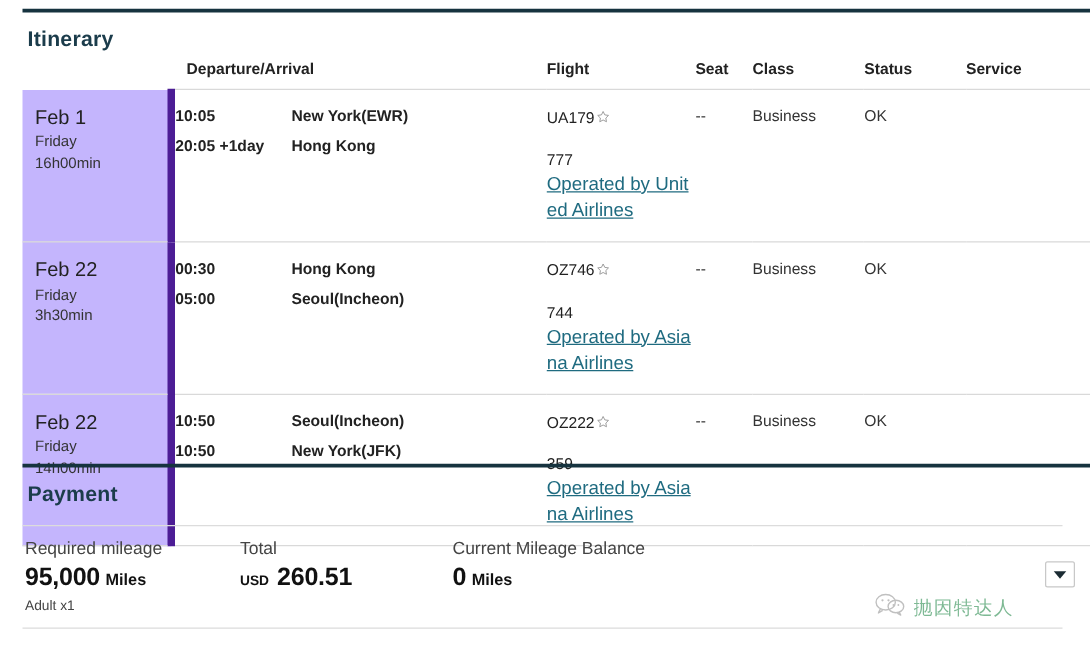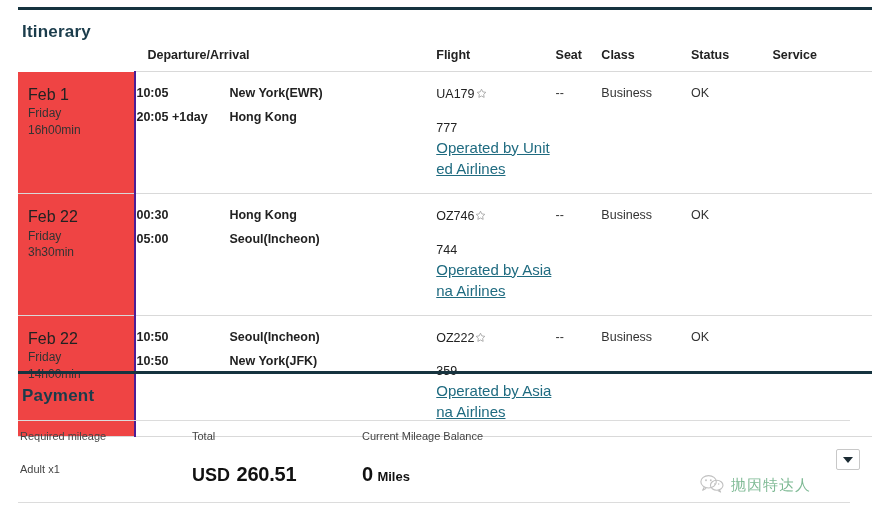--- a/index.html
+++ b/index.html
@@ -80,24 +80,24 @@
   
   .col-date { width: 107px; }
   .col-dep  { width: 290px; }
   .col-flight { width: 120px; }
   .col-seat { width: 46px; }
   .col-class { width: 90px; }
   .col-status { width: 82px; }
   .col-service { width: 100px; }
 
   .itin td.cell-date {
-    background: #ef4444;
+    background: #c4b5fd;
     padding-left: 10px;
     padding-top: 14px;
-    border-right: 2px solid #4c1d95;
+    border-right: 6px solid #4c1d95;
   }
   .itin th.th-date { background: transparent; border-bottom: none; }
 
   .date-main {
     font-size: 16px;
     color: #222;
     line-height: 1.12;
     margin-bottom: 2px;
   }
   .date-sub {
@@ -177,40 +177,40 @@
     height: 1px;
     background: #dcdcdc;
   }
 
   .pay-block { position: absolute; top: 430px; }
   #pay-mileage { left: 20px; }
   #pay-total   { left: 192px; }
   #pay-balance { left: 362px; }
 
   .pay-label {
-    font-size: 11px;
+    font-size: 14px;
     color: #444;
-    margin-bottom: 21px;
+    margin-bottom: 5px;
     white-space: nowrap;
   }
   .pay-value {
     white-space: nowrap;
     color: #111;
   }
   .pay-big {
     font-size: 20px;
     font-weight: bold;
     letter-spacing: -.2px;
   }
   .pay-unit {
     font-size: 13px;
     font-weight: bold;
   }
   .pay-cur {
-    font-size: 18px;
+    font-size: 11px;
     font-weight: bold;
     margin-right: 2px;
   }
   .pay-note {
     font-size: 11px;
     color: #444;
     margin-top: 5px;
   }
 
   
@@ -395,20 +395,24 @@
     </tbody>
   </table>
 
   <div class="mid-rule"></div>
   <div class="section-title" id="payment-title">Payment</div>
 
   <div class="pay-rule-top"></div>
 
   <div class="pay-block" id="pay-mileage">
     <div class="pay-label">Required mileage</div>
+    <div class="pay-value">
+      <span class="pay-big">95,000</span>
+      <span class="pay-unit">Miles</span>
+    </div>
     <div class="pay-note">Adult x1</div>
   </div>
 
   <div class="pay-block" id="pay-total">
     <div class="pay-label">Total</div>
     <div class="pay-value">
       <span class="pay-cur">USD</span>
       <span class="pay-big">260.51</span>
     </div>
   </div>

